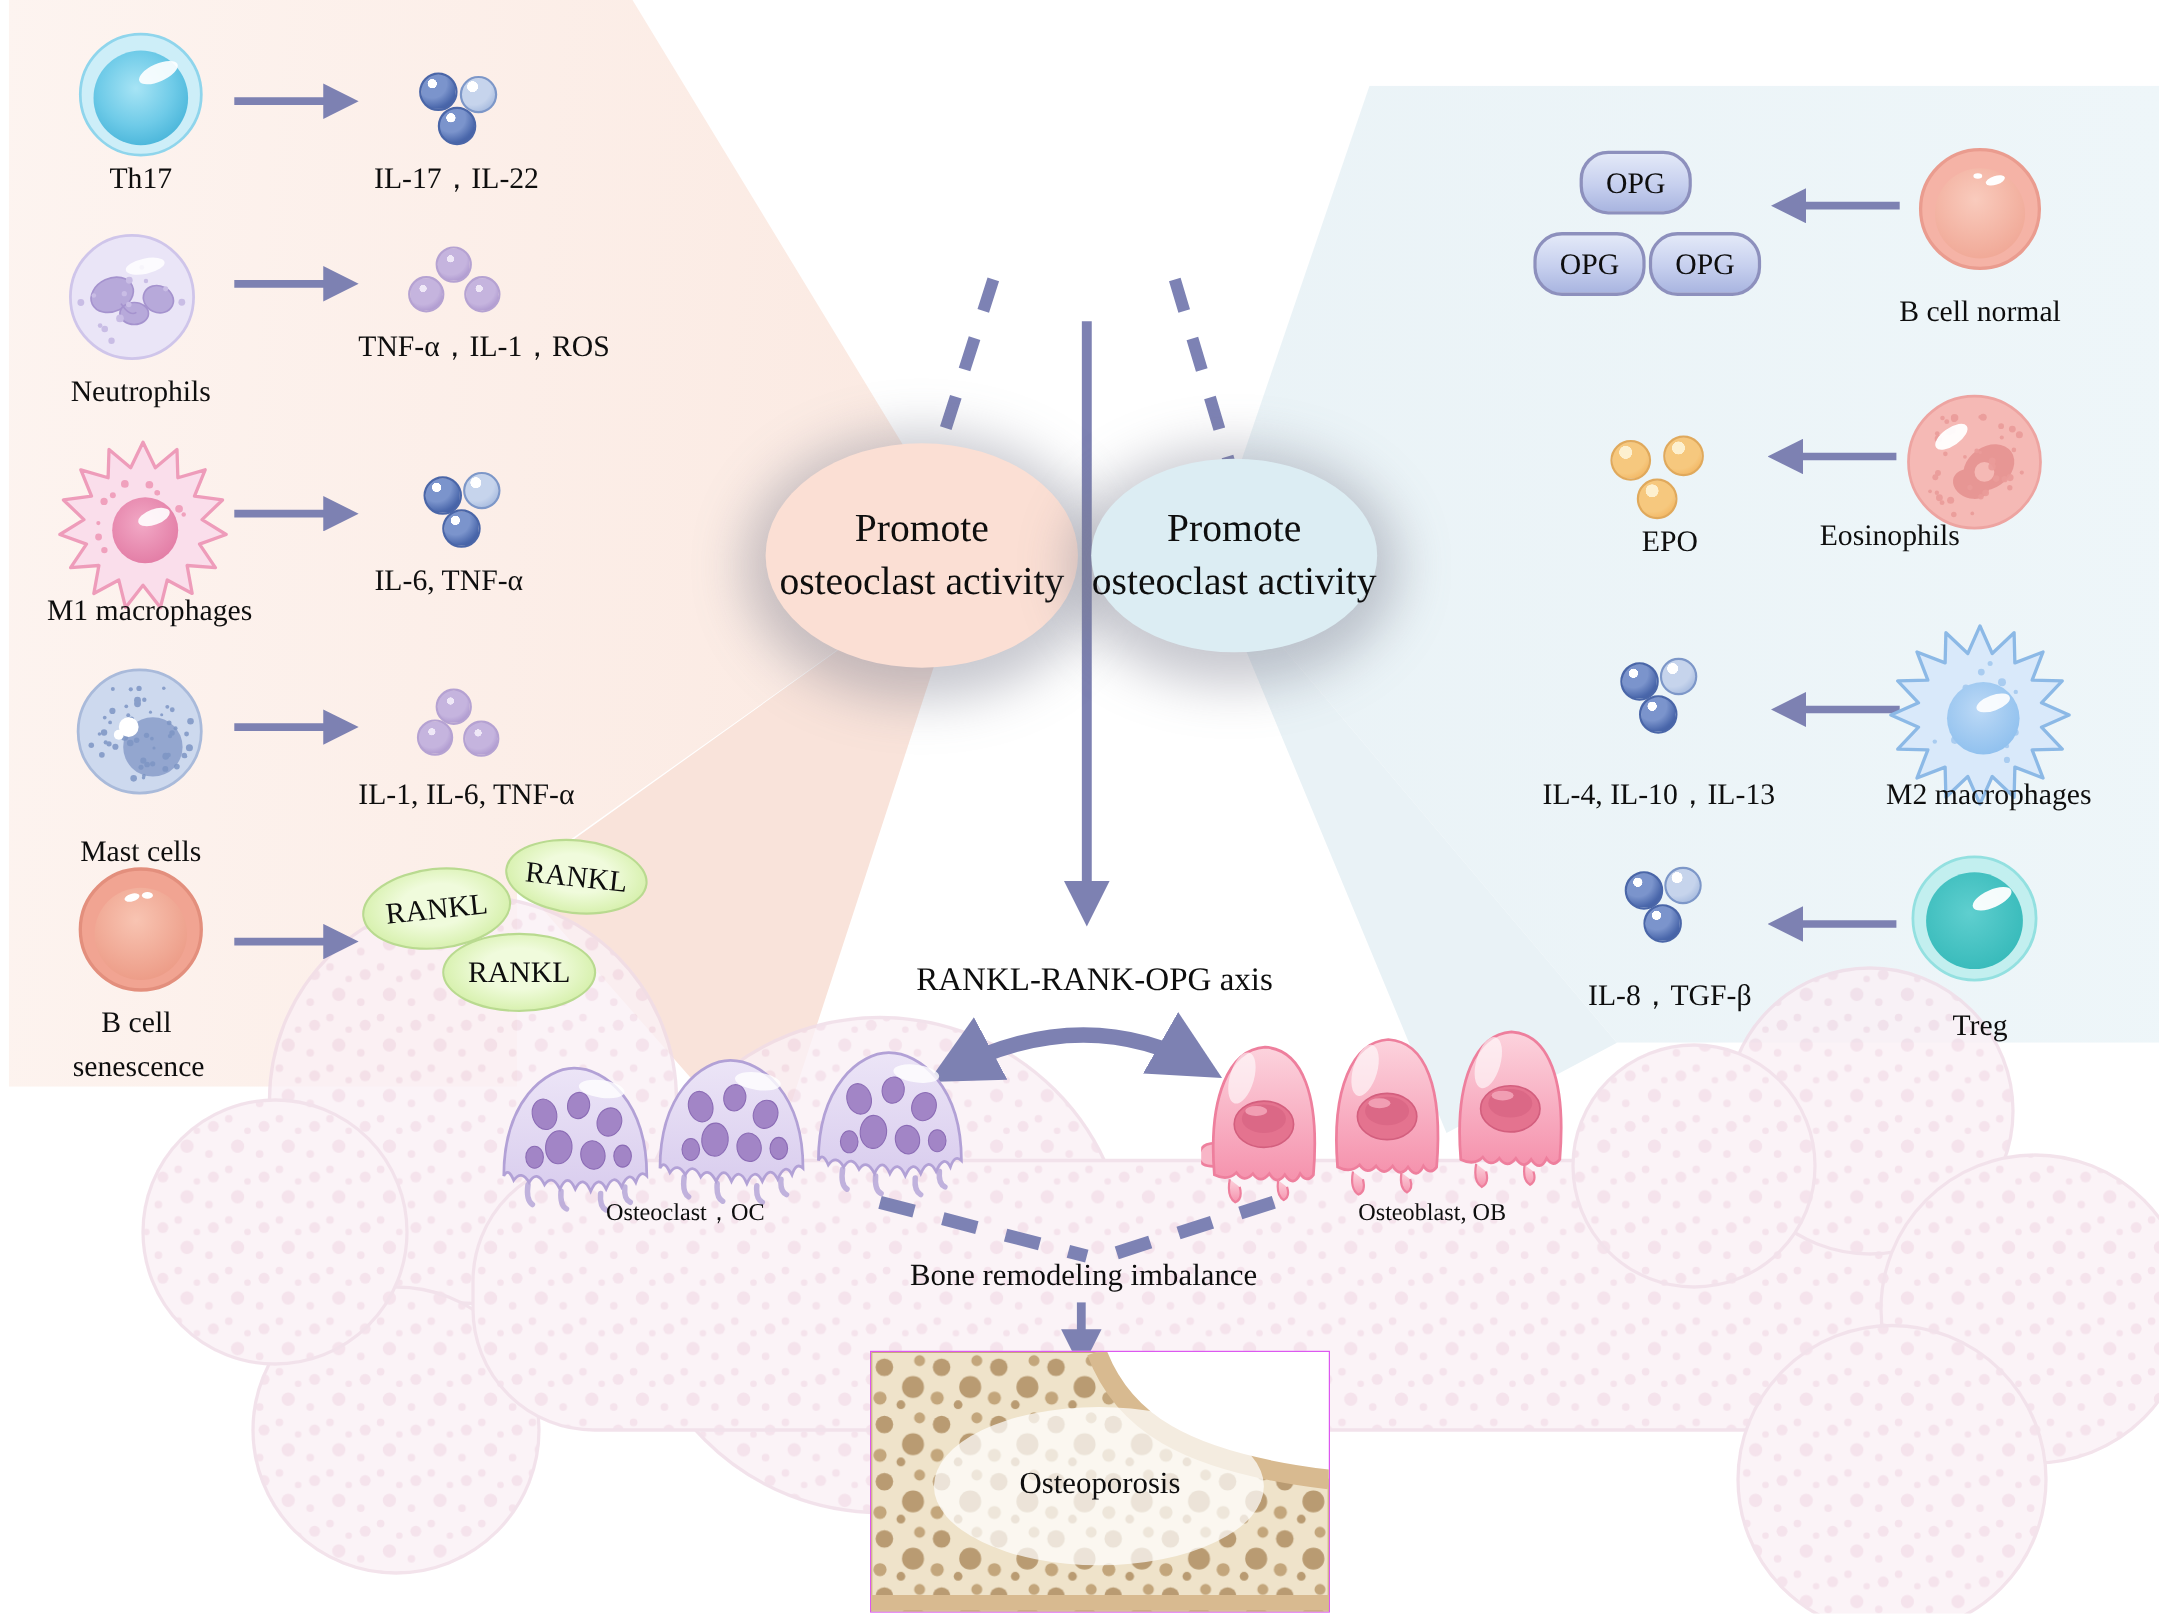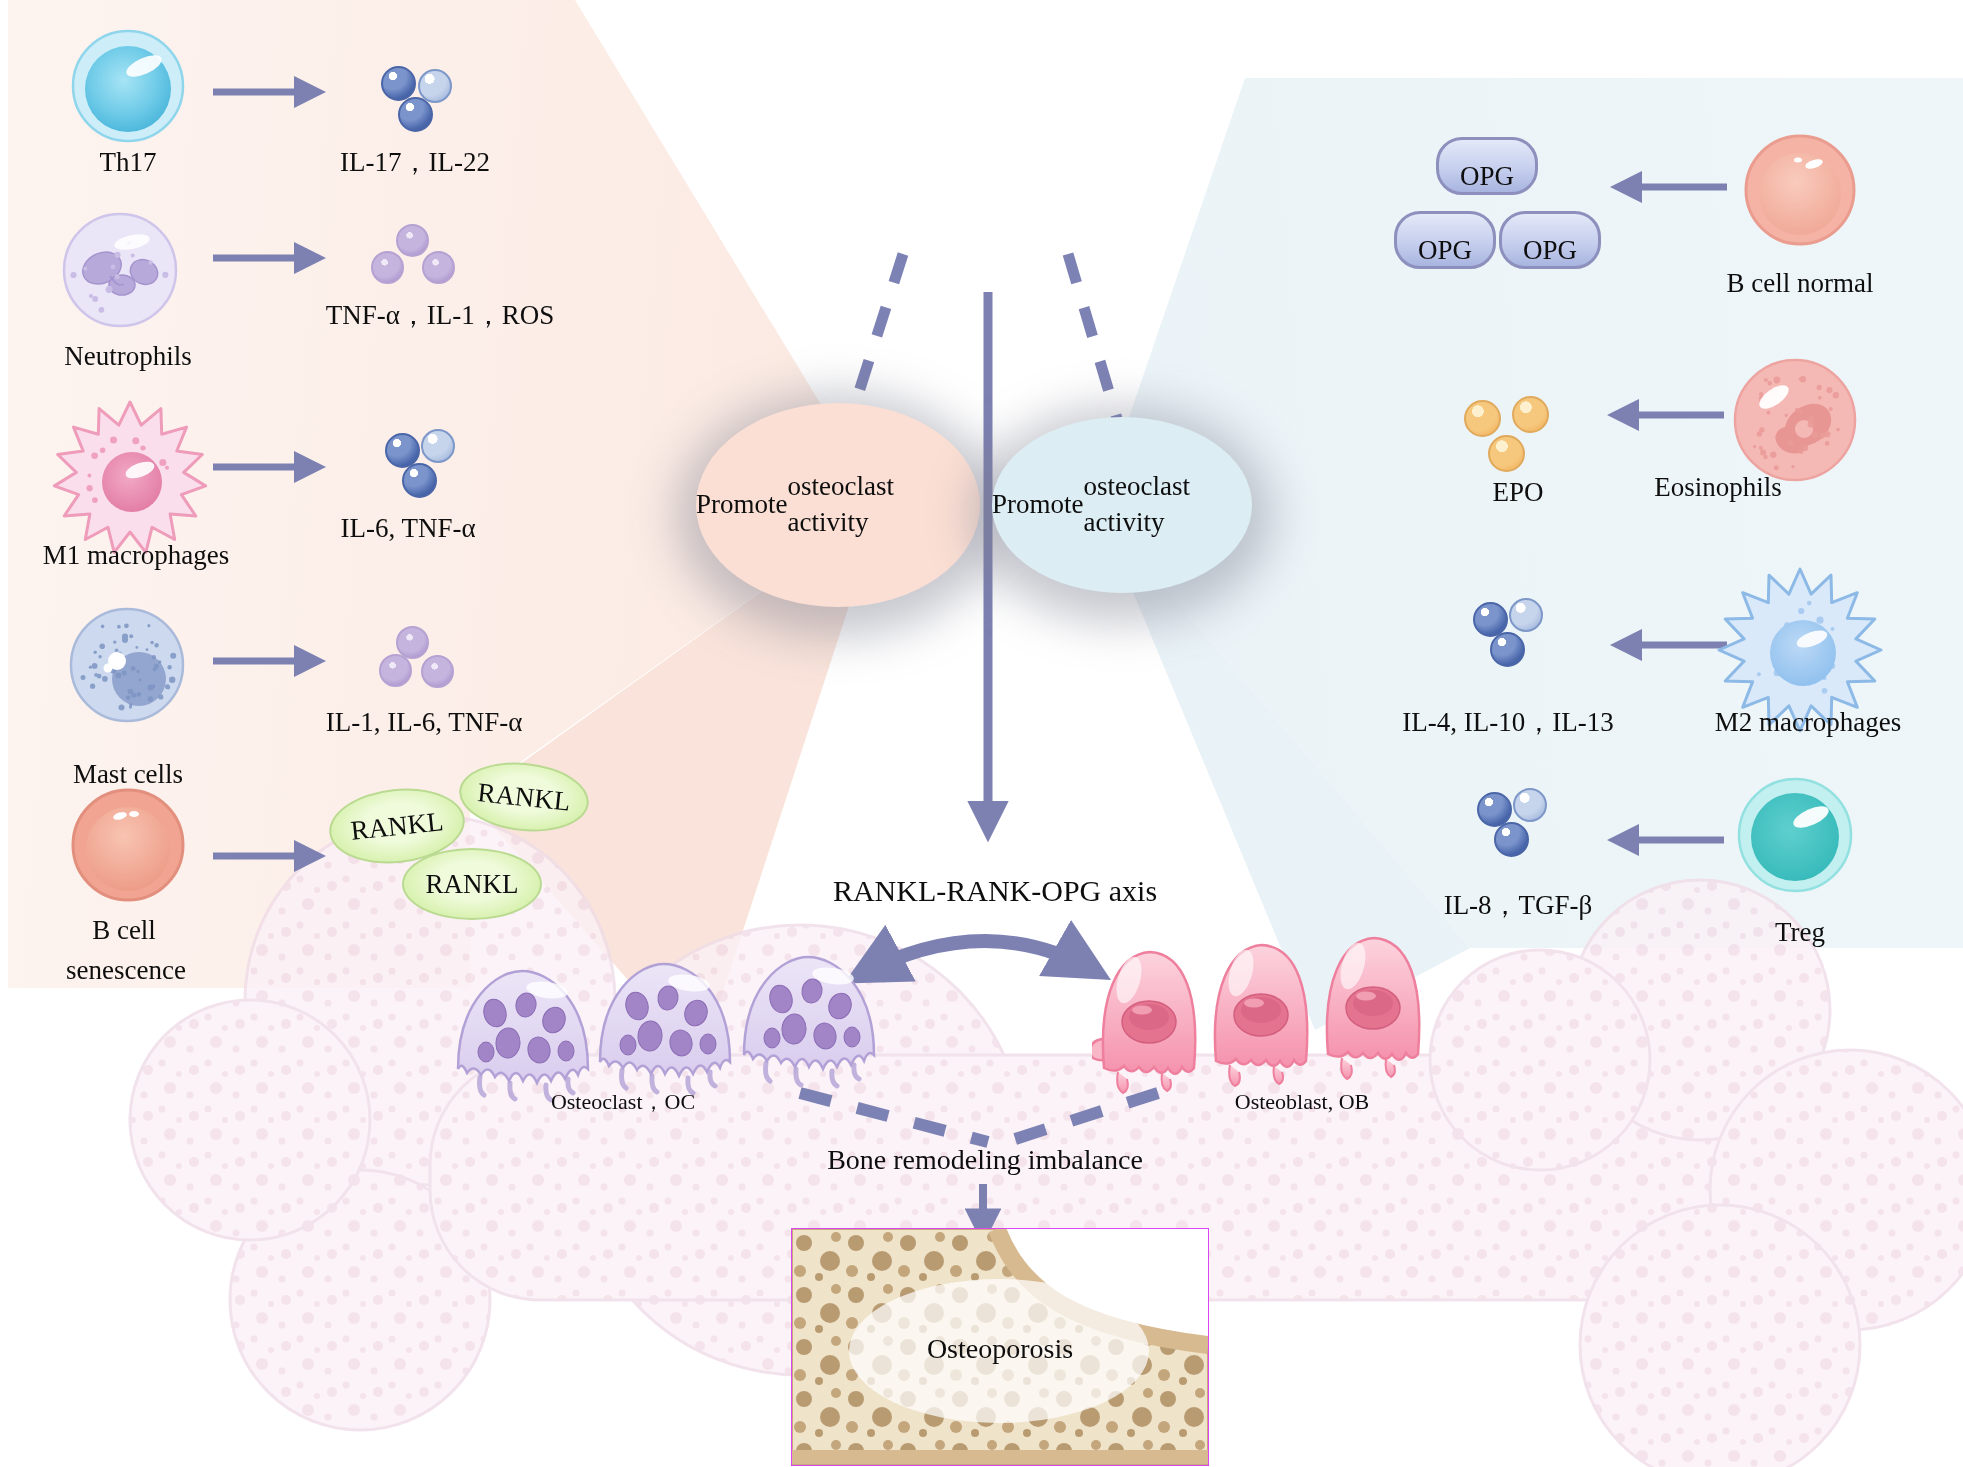--- a/index.html
+++ b/index.html
@@ -25,28 +25,28 @@
      background:radial-gradient(circle at 32% 26%,#ffffff 0 13%,#7b94cc 14% 42%,#4a67ab 72%,#3c5698 100%);}
   .dot-bl{width:30px;height:30px;border:2px solid #7d97c8;
      background:radial-gradient(circle at 32% 26%,#ffffff 0 16%,#c6d4ec 17% 55%,#93abd6 100%);}
   .dot-p{width:29px;height:29px;border:2px solid #b5a2d2;
      background:radial-gradient(circle at 40% 32%,#efe8f7 0 12%,#c5b4de 13% 55%,#9d84c4 100%);}
   .dot-o{width:33px;height:33px;border:2px solid #e0a95c;
      background:radial-gradient(circle at 36% 28%,#fdf0cf 0 18%,#f6c87e 19% 60%,#f0a94e 100%);}
   
   .pill{position:absolute;transform:translate(-50%,-50%);width:96px;height:52px;border-radius:26px;
      border:3px solid #8d90bd;background:linear-gradient(180deg,#e3e9f8 0%,#c6cfee 55%,#a9b5e0 100%);
-     display:flex;align-items:flex-end;justify-content:center;font-size:27px;color:#0e0e0e;}
+     display:flex;align-items:center;justify-content:center;font-size:27px;color:#0e0e0e;}
   
   .rankl{position:absolute;transform:translate(-50%,-50%);border-radius:50%;
      border:2px solid #b9da90;background:radial-gradient(ellipse at 50% 45%,#f0fbdc 0 35%,#d3efa6 80%,#c6e894 100%);
      display:flex;align-items:center;justify-content:center;font-size:27px;color:#0e0e0e;}
   
-  .bigell{position:absolute;border-radius:50%;display:flex;flex-direction:row;align-items:center;
-     justify-content:center;line-height:1.32;font-size:27px;color:#0e0e0e;
+  .bigell{position:absolute;border-radius:50%;display:flex;flex-direction:column;align-items:center;
+     justify-content:center;line-height:1.32;font-size:36px;color:#0e0e0e;
      box-shadow:0 10px 45px 20px rgba(122,124,140,0.42);}
   #ell-promote{left:696px;top:403px;width:284px;height:204px;background:#fbdfd4;}
   #ell-inhibit{left:992px;top:417px;width:260px;height:176px;background:#dcedf3;}
   
   #op-box{left:791px;top:1228px;width:416px;height:236px;border:1px solid #d946ef;background:#ffffff;}
 </style>
 </head>
 <body>
 
 <div id="stage">

